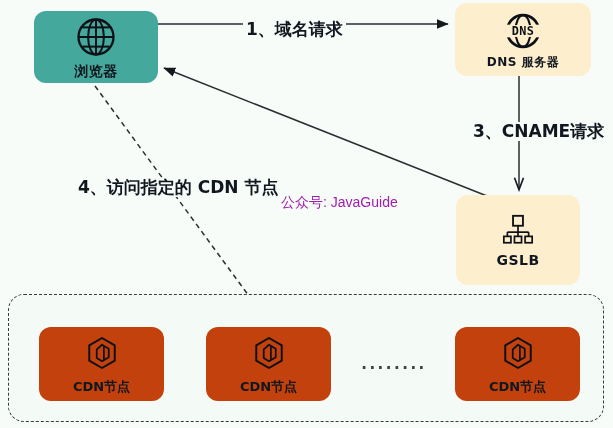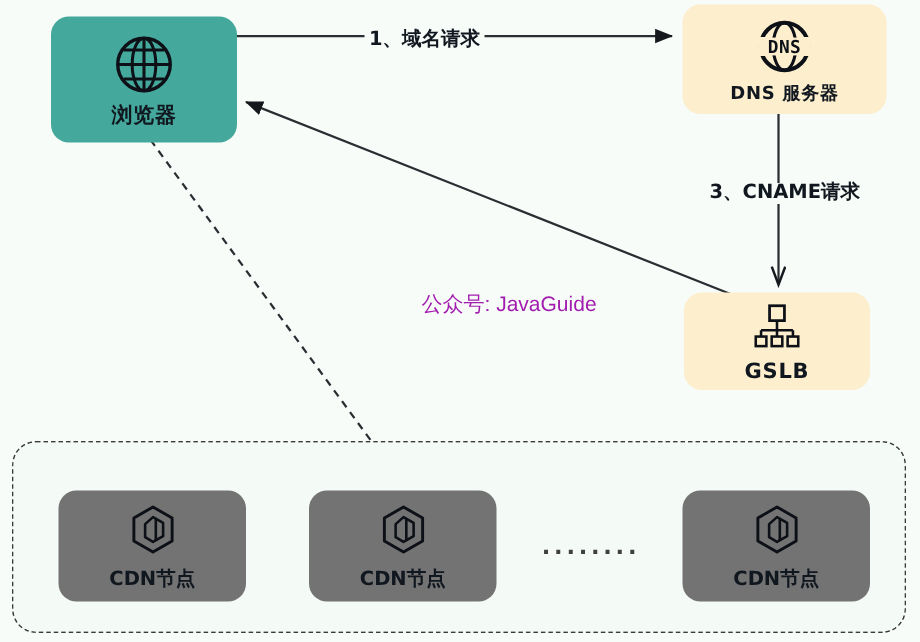--- a/index.html
+++ b/index.html
@@ -46,21 +46,21 @@
   .node .icon {
     display: block;
     line-height: 0;
   }
 
   
   #browser-node {
     left: 34px;
     top: 11px;
     width: 124px;
-    height: 84px;
+    height: 72px;
     background: #45a89c;
   }
   #browser-node .label {
     font-size: 14px;
     margin-top: 6px;
   }
 
   
   #dns-node {
     left: 455px;
@@ -72,21 +72,21 @@
   #dns-node .label {
     font-size: 12px;
     margin-top: 6px;
   }
 
   
   #gslb-node {
     left: 456px;
     top: 195px;
     width: 124px;
-    height: 65px;
+    height: 90px;
     background: #fdeecd;
   }
   #gslb-node .label {
     font-size: 14px;
     margin-top: 6px;
   }
 
   
   #cdn-group {
     position: absolute;
@@ -97,21 +97,21 @@
     box-sizing: border-box;
     border: 1.6px dashed #3a3a3a;
     border-radius: 16px;
     background: #f4fbf6;
   }
   .cdn-node {
     position: absolute;
     width: 125px;
     height: 74px;
     border-radius: 12px;
-    background: #737373;
+    background: #c2410c;
     display: flex;
     flex-direction: column;
     align-items: center;
     justify-content: center;
   }
   .cdn-node .label {
     font-size: 13px;
     font-weight: bold;
     color: #10171f;
     margin-top: 5px;
@@ -129,21 +129,21 @@
     font-size: 15px;
     letter-spacing: 2.5px;
     color: #3f3f3f;
     font-weight: bold;
     text-align: center;
   }
 
   
   .edge-label {
     position: absolute;
-    font-size: 13px;
+    font-size: 17px;
     font-weight: bold;
     color: #10171f;
     white-space: nowrap;
     background: #f7fcf8;
     padding: 0 3px;
     line-height: 1.1;
   }
   #label-1 { left: 243px; top: 20px; }
   #label-3 { left: 244px; top: 116px; }
   #label-2 { left: 470px; top: 122px; }
@@ -274,18 +274,19 @@
           <line x1="26.5" y1="14.5" x2="26.5" y2="33.5" stroke="#0d1117" stroke-width="2.3"></line>
         </svg>
       </span>
       <span class="label">CDN节点</span>
     </div>
 
   </div>
 
   <div class="edge-label" id="label-1">1、域名请求</div>
   <div class="edge-label" id="label-2">3、CNAME请求</div>
+  <div class="edge-label" id="label-4">4、访问指定的 CDN 节点</div>
 
   <div id="watermark">
     <div>公众号: JavaGuide</div>
   </div>
 
 </div>
 
 </body></html>

